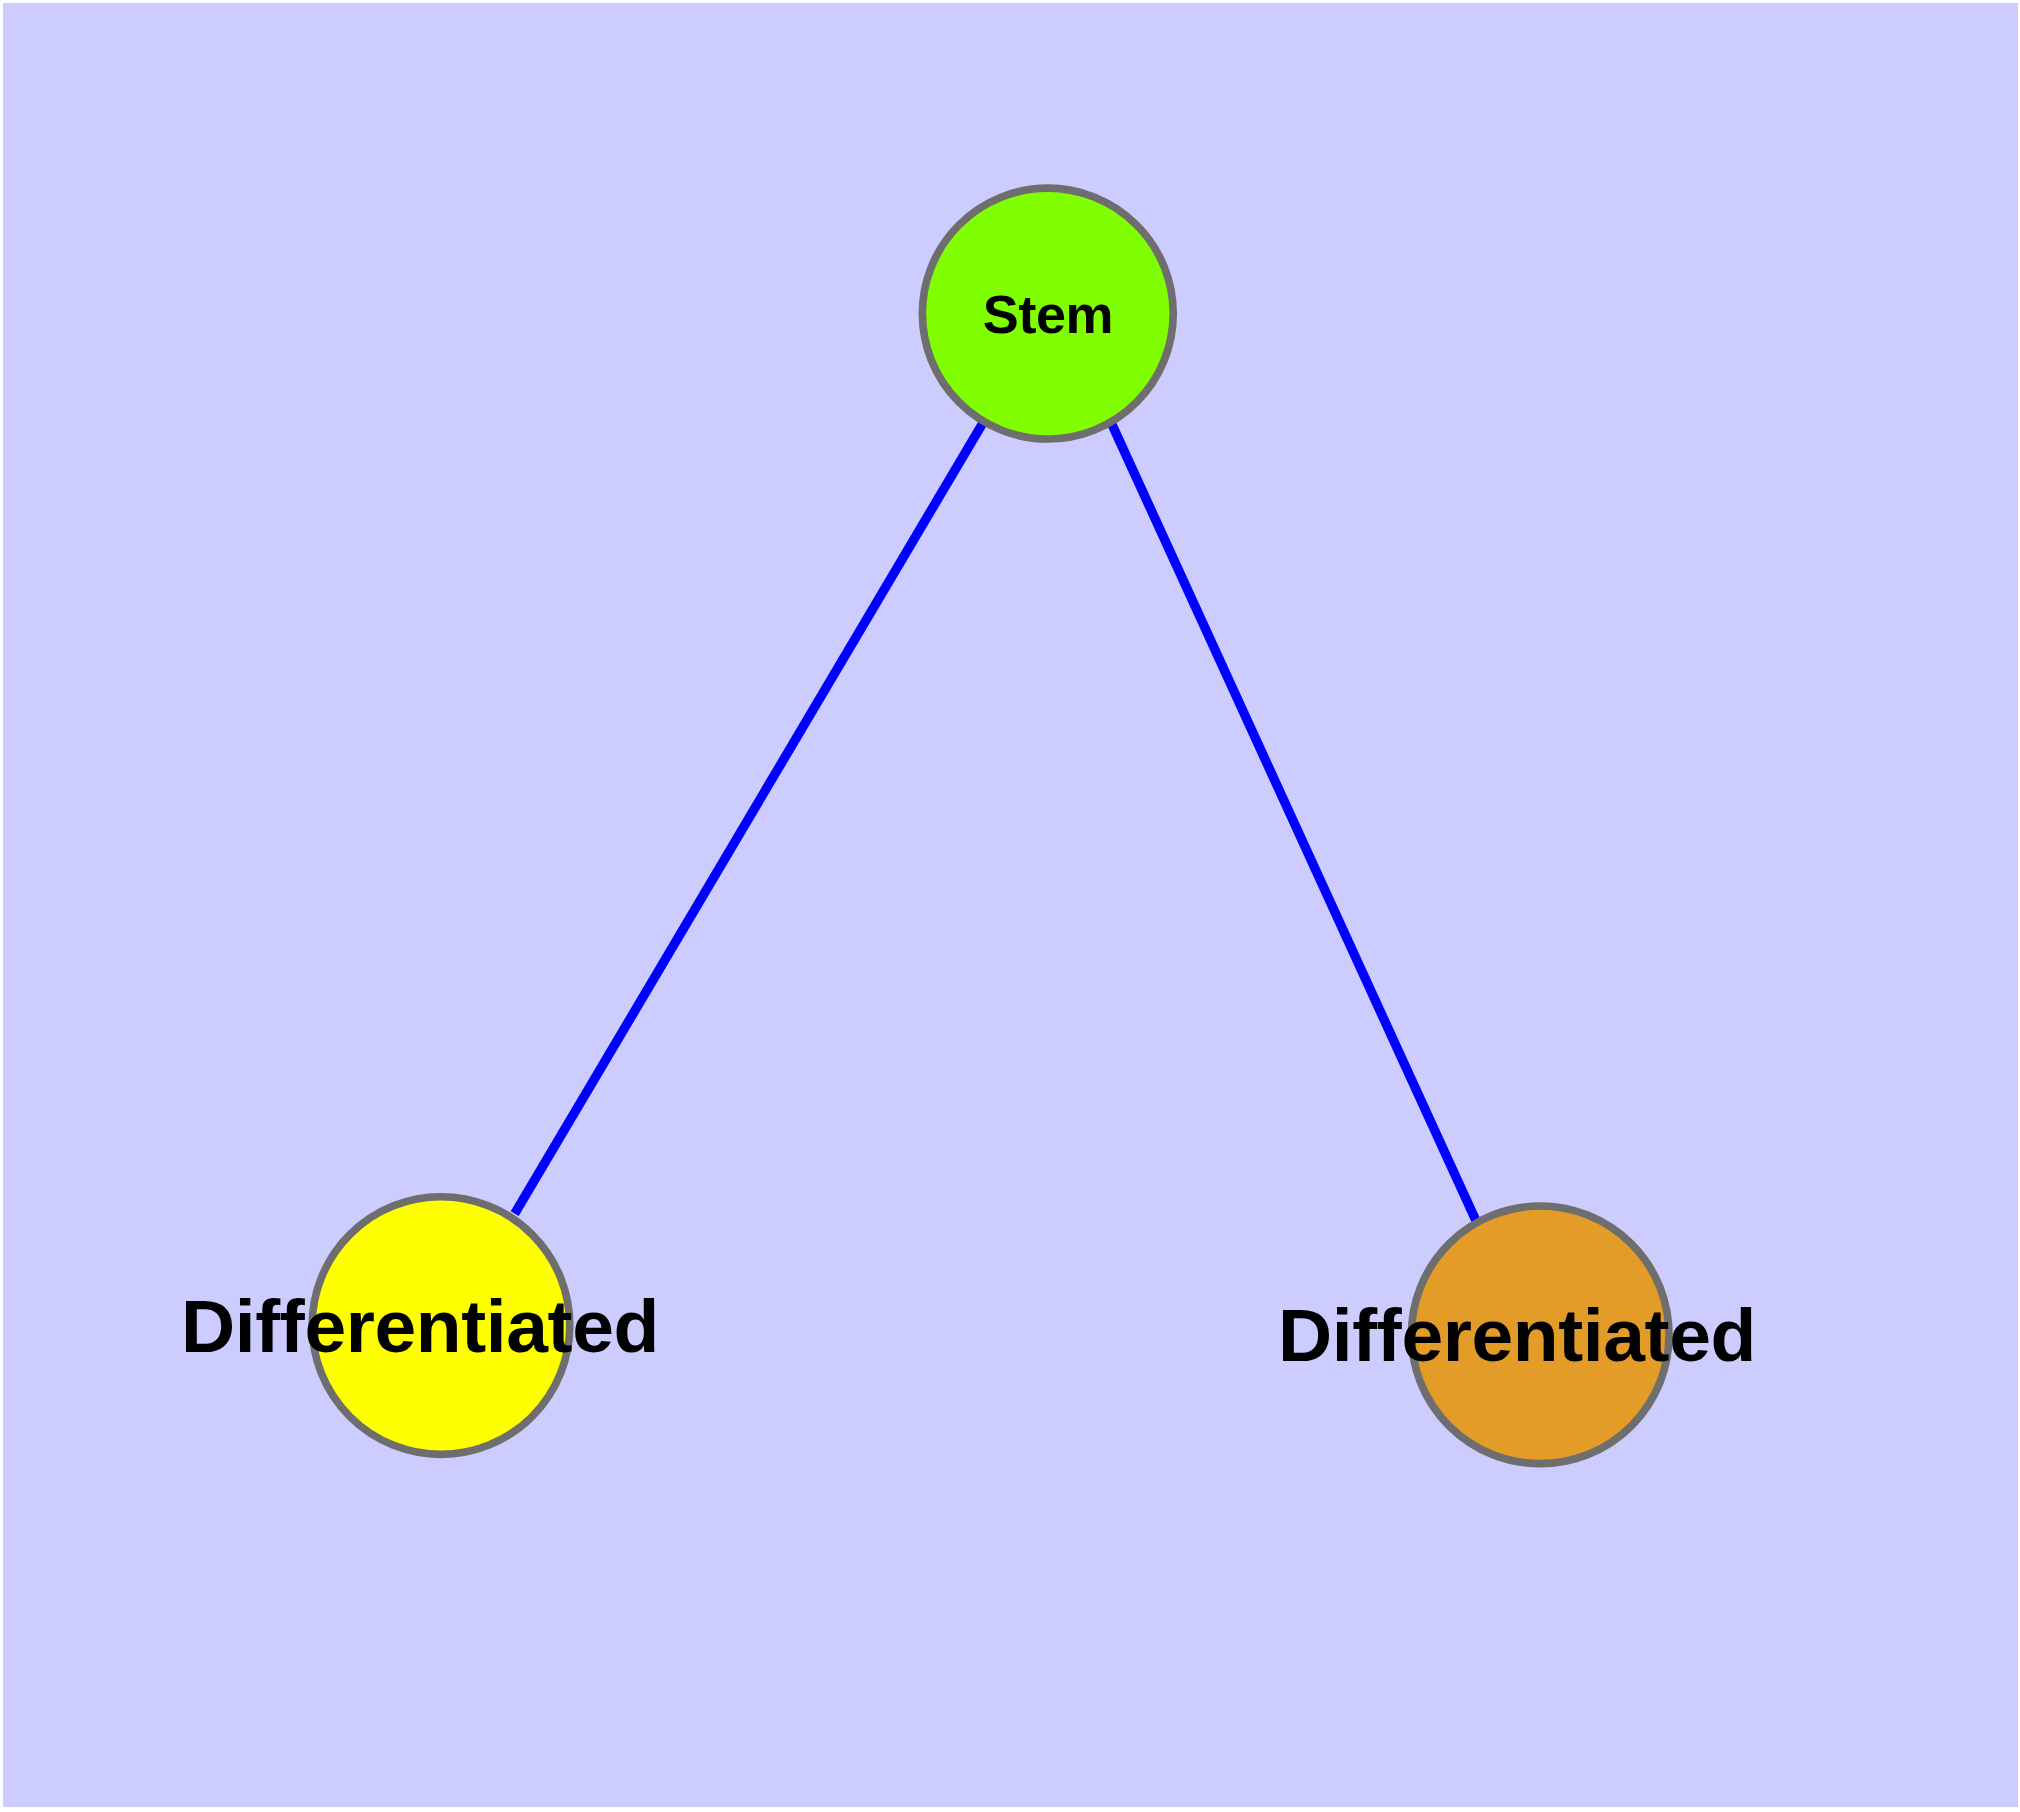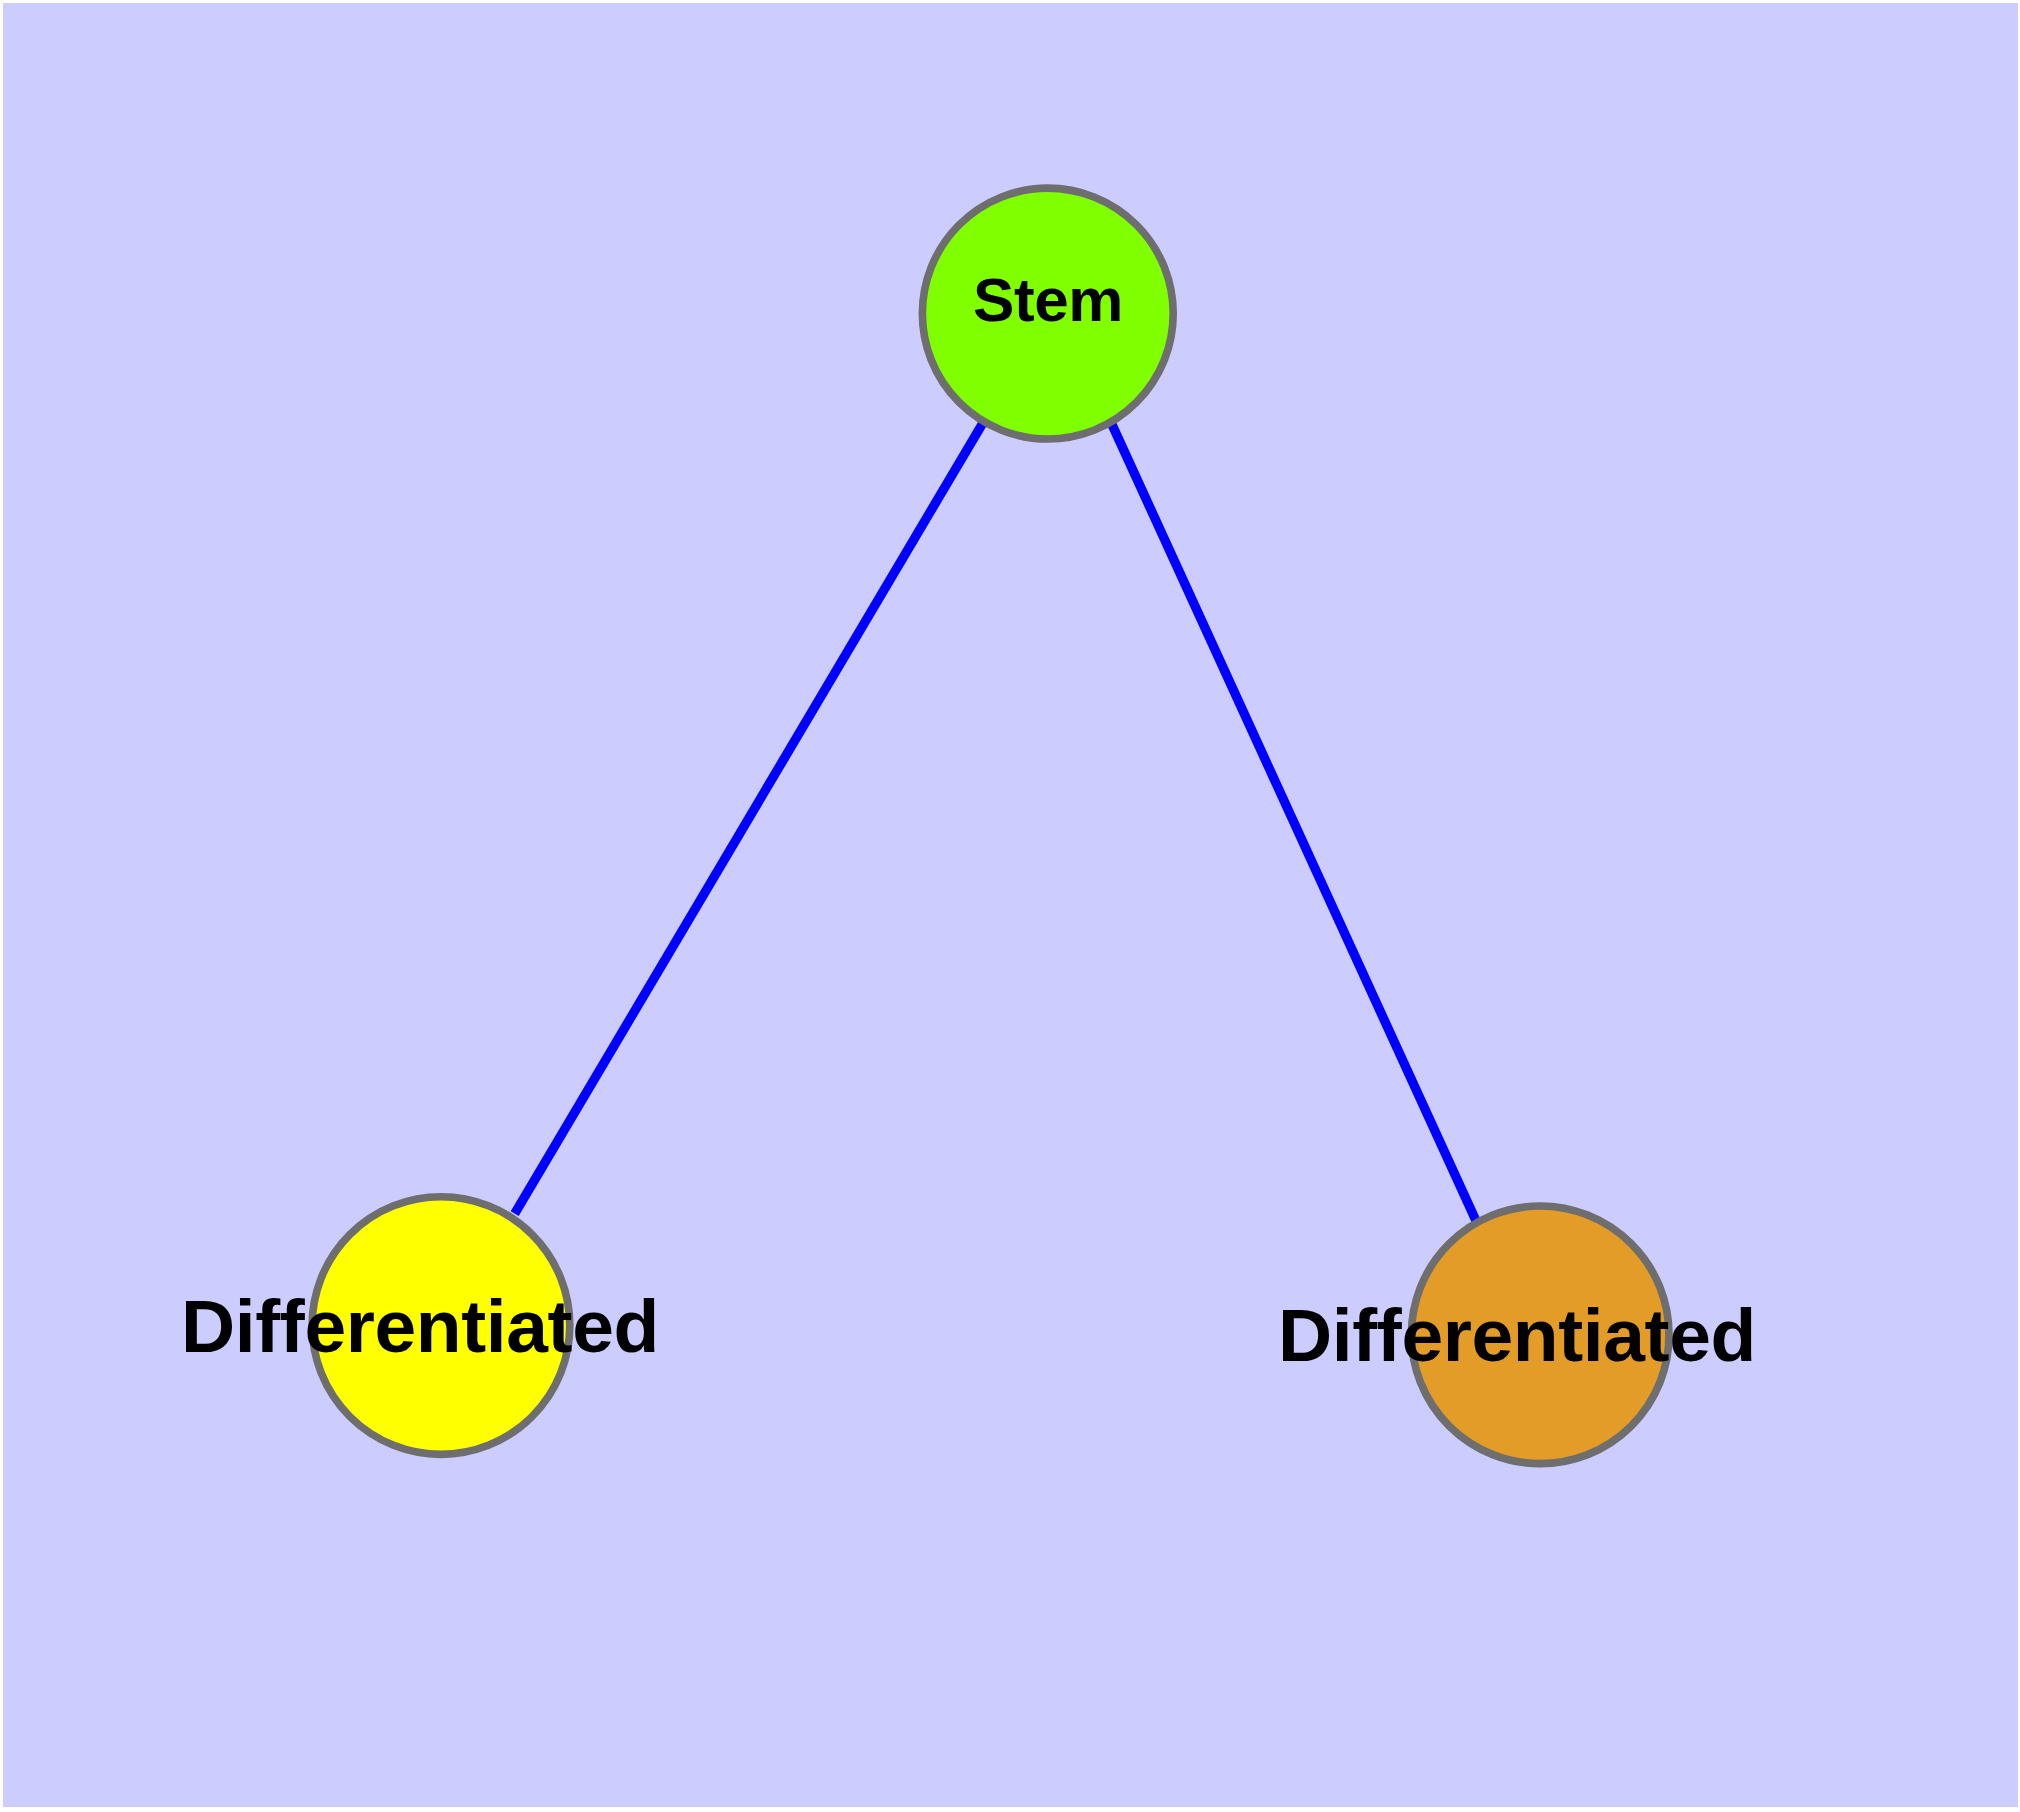--- a/index.html
+++ b/index.html
@@ -64,21 +64,21 @@
       <line x1="1310" y1="497" x2="1742" y2="1442" stroke="#0000ff" stroke-width="11" stroke-linecap="butt"></line>
     </g>
 
     <g>
       <circle cx="1236" cy="370" r="148" fill="#7fff00" stroke="#6e6e6e" stroke-width="9"></circle>
       <circle cx="520" cy="1564" r="152" fill="#ffff00" stroke="#6e6e6e" stroke-width="9"></circle>
       <circle cx="1817" cy="1575" r="152" fill="#e39c28" stroke="#6e6e6e" stroke-width="9"></circle>
     </g>
   </svg>
 
-  <div class="node-label label-stem" id="label-stem" style="font-size: 62px; left: 1048px; top: 300px; width: auto; transform: translate(-50%, -50%);">
+  <div class="node-label label-stem" id="label-stem" style="font-size: 54px; left: 1048px; top: 314px; width: auto; transform: translate(-50%, -50%);">
     <div>Stem</div>
   </div>
 
   <div class="node-label label-leaf" id="label-diff-a" style="font-size: 75px; left: 420px; top: 1326px; width: auto; transform: translate(-50%, -50%);">
     <div>Differentiated</div>
   </div>
 
   <div class="node-label label-leaf" id="label-diff-b" style="font-size: 75px; left: 1517px; top: 1335px; width: auto; transform: translate(-50%, -50%);">
     <div>Differentiated</div>
   </div>

